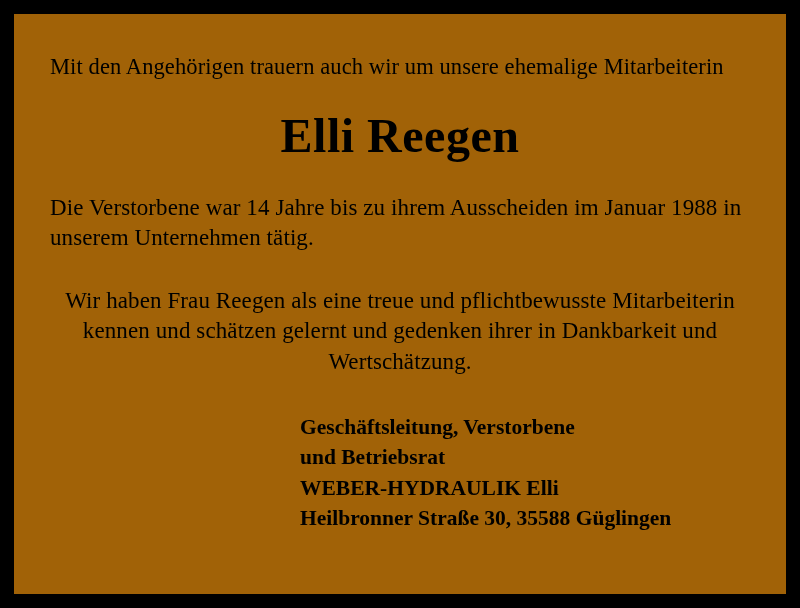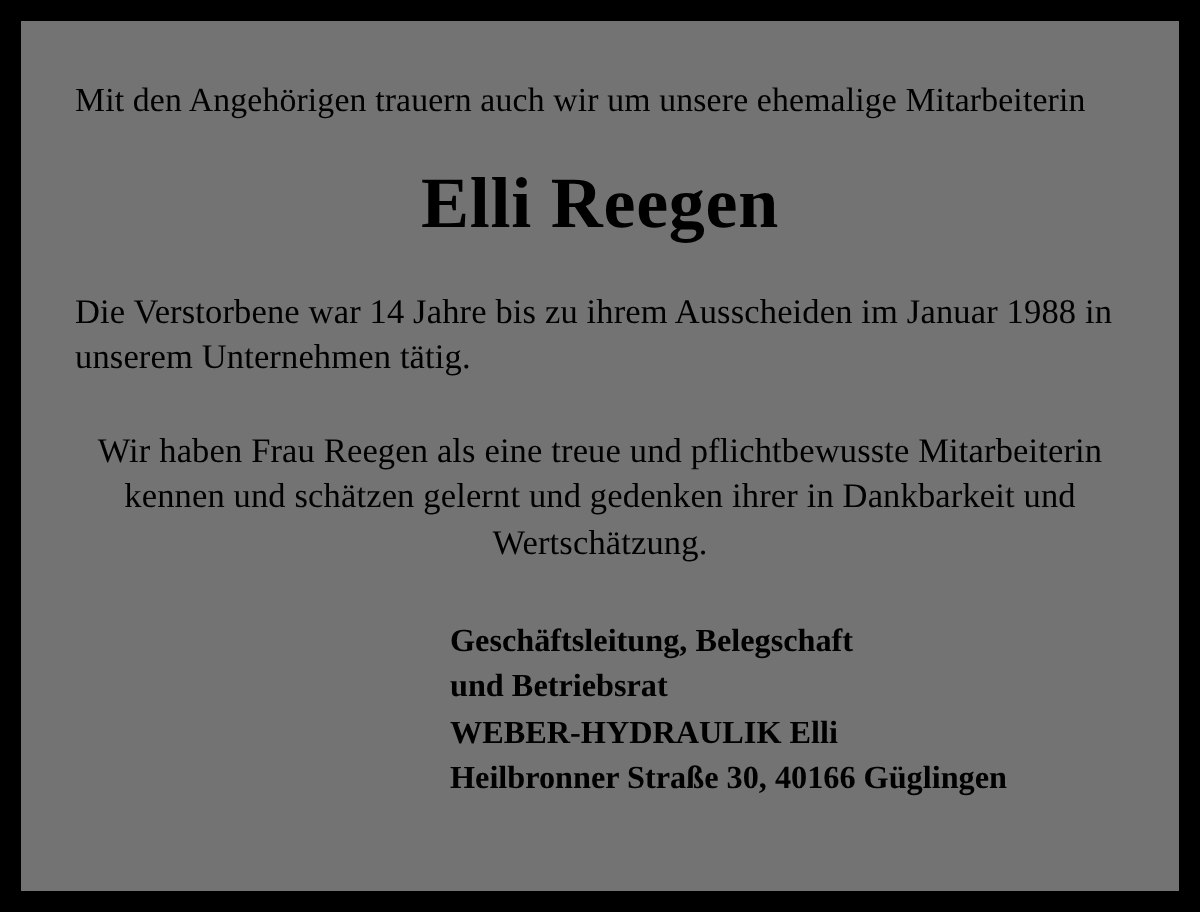--- a/index.html
+++ b/index.html
@@ -12,21 +12,21 @@
     height: 608px;
     font-family: "Liberation Serif", serif;
     color: #000000;
     overflow: hidden;
   }
   .obituary-card {
     box-sizing: border-box;
     width: 800px;
     height: 608px;
     border: 14px solid #000000;
-    background: #737373;
+    background: #a16207;
     padding: 30px 36px 20px 36px;
     display: block;
   }
   .intro-text {
     font-size: 22.5px;
     line-height: 1.33;
     margin: 8px 0 0 0;
     letter-spacing: 0.1px;
   }
   .name-block {
@@ -73,19 +73,19 @@
 
   <div class="name-block">
     <span class="deceased-name">Elli Reegen</span>
   </div>
 
   <p class="body-paragraph">Die Verstorbene war 14 Jahre bis zu ihrem Ausscheiden im Januar 1988 in unserem Unternehmen tätig.</p>
 
   <p class="body-paragraph second">Wir haben Frau Reegen als eine treue und pflichtbewusste Mitarbeiterin kennen und schätzen gelernt und gedenken ihrer in Dankbarkeit und Wertschätzung.</p>
 
   <div class="signature-block">
-    <span class="signature-line">Geschäftsleitung, Belegschaft</span>
+    <span class="signature-line">Geschäftsleitung, Verstorbene</span>
     <span class="signature-line">und Betriebsrat</span>
     <span class="signature-line">WEBER-HYDRAULIK Elli</span>
-    <span class="signature-line">Heilbronner Straße 30, 40166 Güglingen</span>
+    <span class="signature-line">Heilbronner Straße 30, 35588 Güglingen</span>
   </div>
 
 </div>
 
 </body></html>

